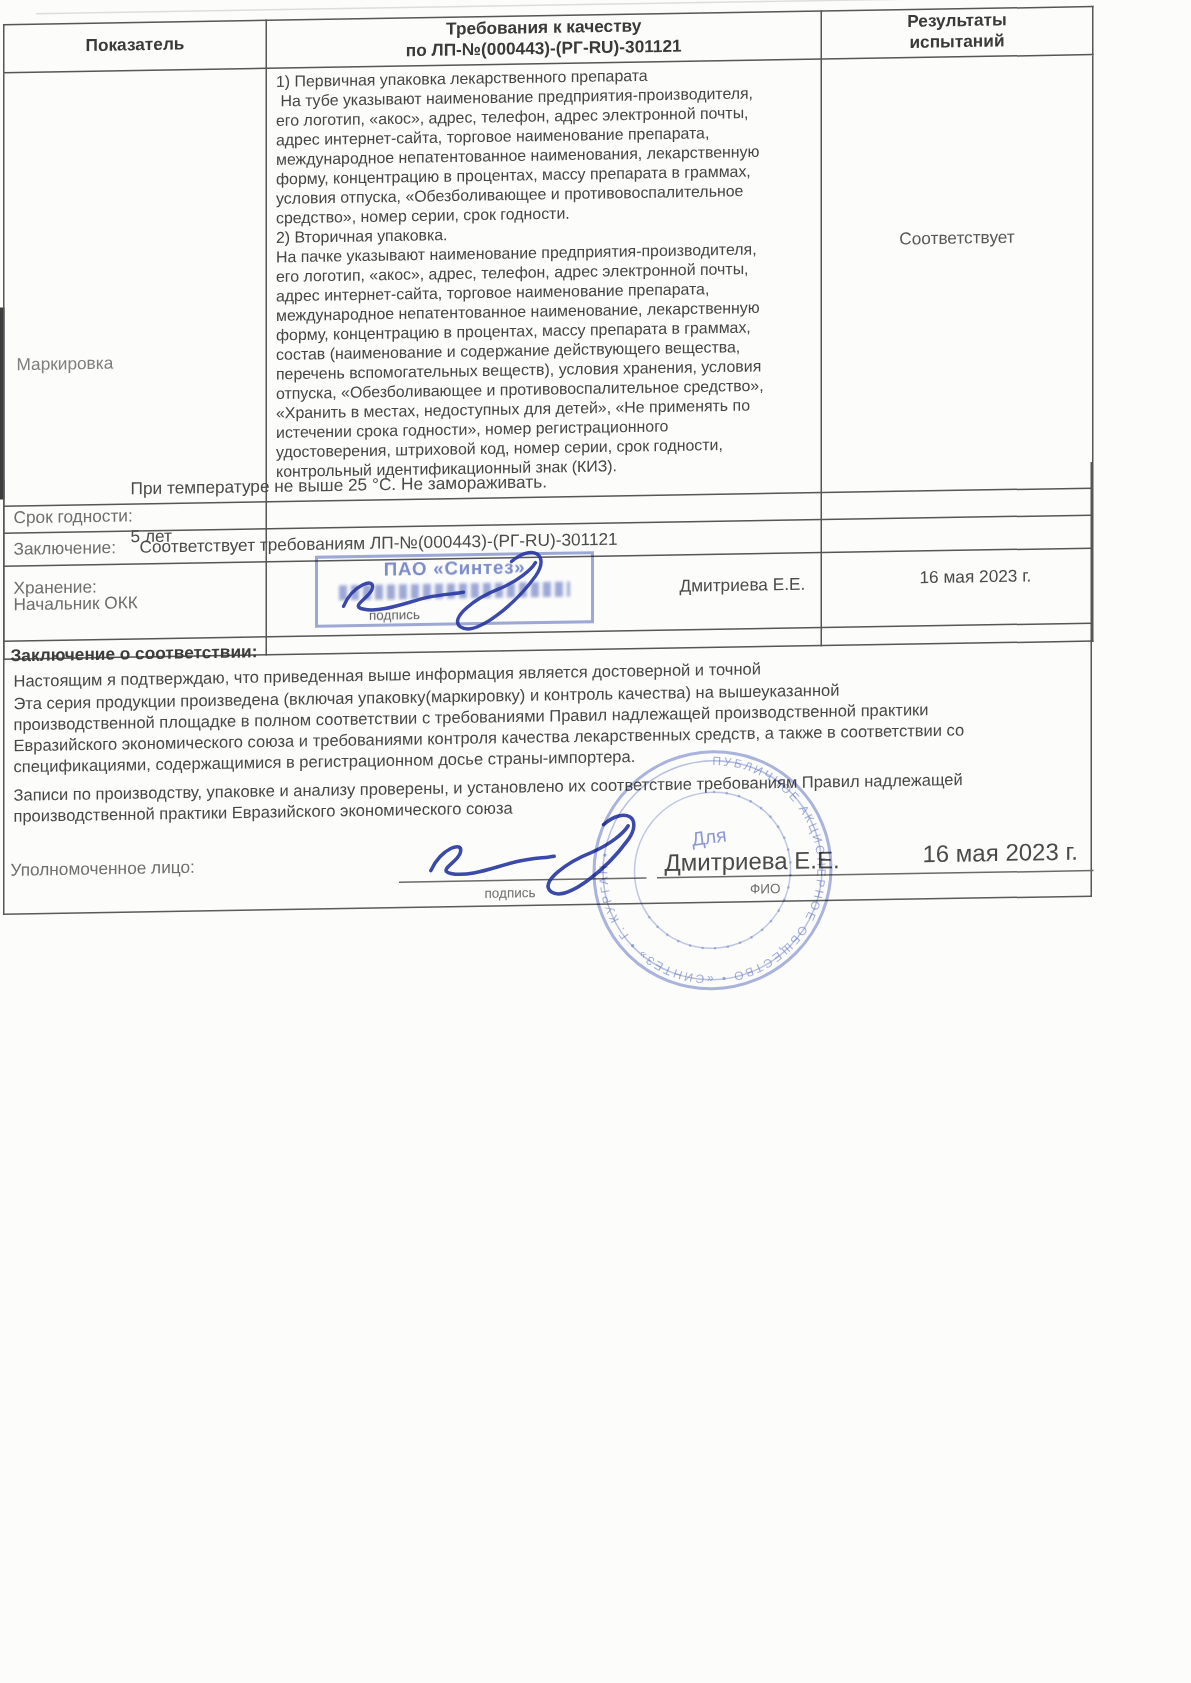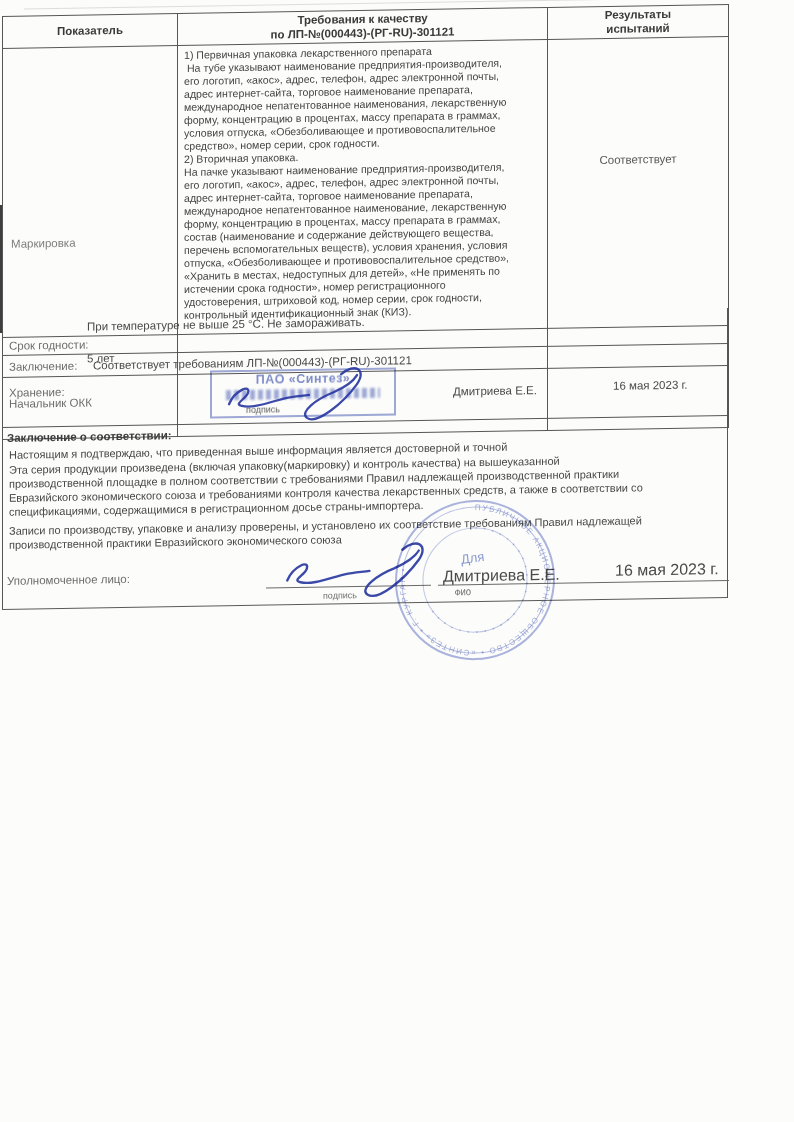--- a/index.html
+++ b/index.html
@@ -148,21 +148,21 @@
       <p style="top:96px;">Записи по производству, упаковке и анализу проверены, и установлено их соответствие требованиям Правил надлежащей
 производственной практики Евразийского экономического союза</p>
 
       <span class="lbl" style="left:4px;top:147px;font-size:11.5px;">Уполномоченное лицо:</span>
 
       <div class="thinline" style="left:263px;top:164px;width:165px;"></div>
       <div class="thinline" style="left:435px;top:164px;width:291px;"></div>
 
       <span class="cap" style="left:320px;top:168px;">подпись</span>
       <span class="val" style="left:440px;top:147px;">Дмитриева Е.Е.</span>
-      <span class="cap" style="left:452px;top:168px;font-family:Liberation Mono, monospace;">ФИО</span>
+      <span class="cap" style="left:497px;top:168px;">ФИО</span>
       <span class="val" style="left:612px;top:144px;">16 мая 2023 г.</span>
 
       <svg class="sig" style="position:absolute;left:276px;top:118px;" width="185" height="64" viewBox="0 0 180 62">
         <path d="M8,38 C14,24 30,18 27,27 C25,33 12,38 21,40 C33,43 50,36 64,33 C74,31 82,31 88,30"></path>
         <path d="M120,10 C134,-2 146,6 136,20 C122,39 96,60 86,53 C78,47 96,34 112,28 C124,23 133,16 136,11"></path>
       </svg>
     </div>
 
     <svg class="roundstamp" width="168" height="168" viewBox="0 0 168 168">
       <defs>

